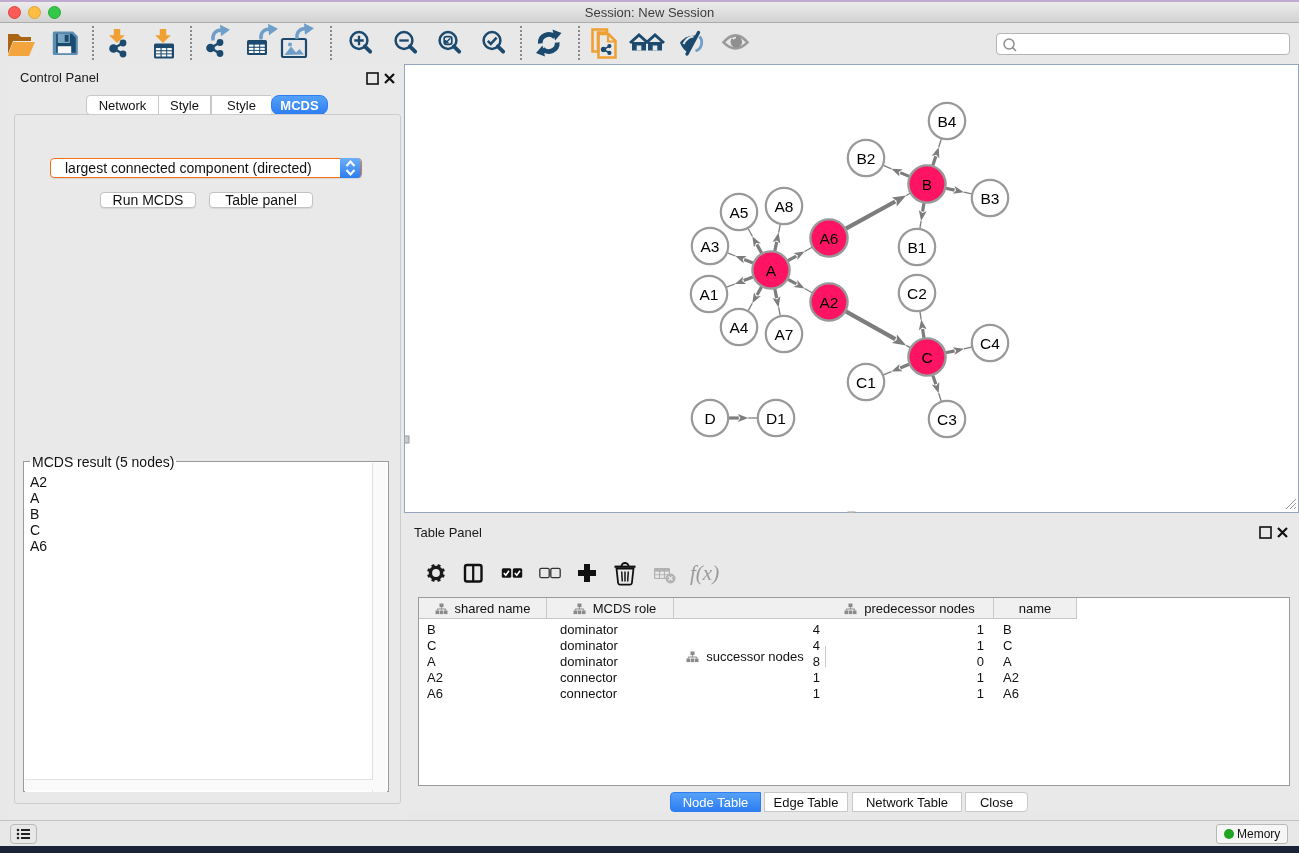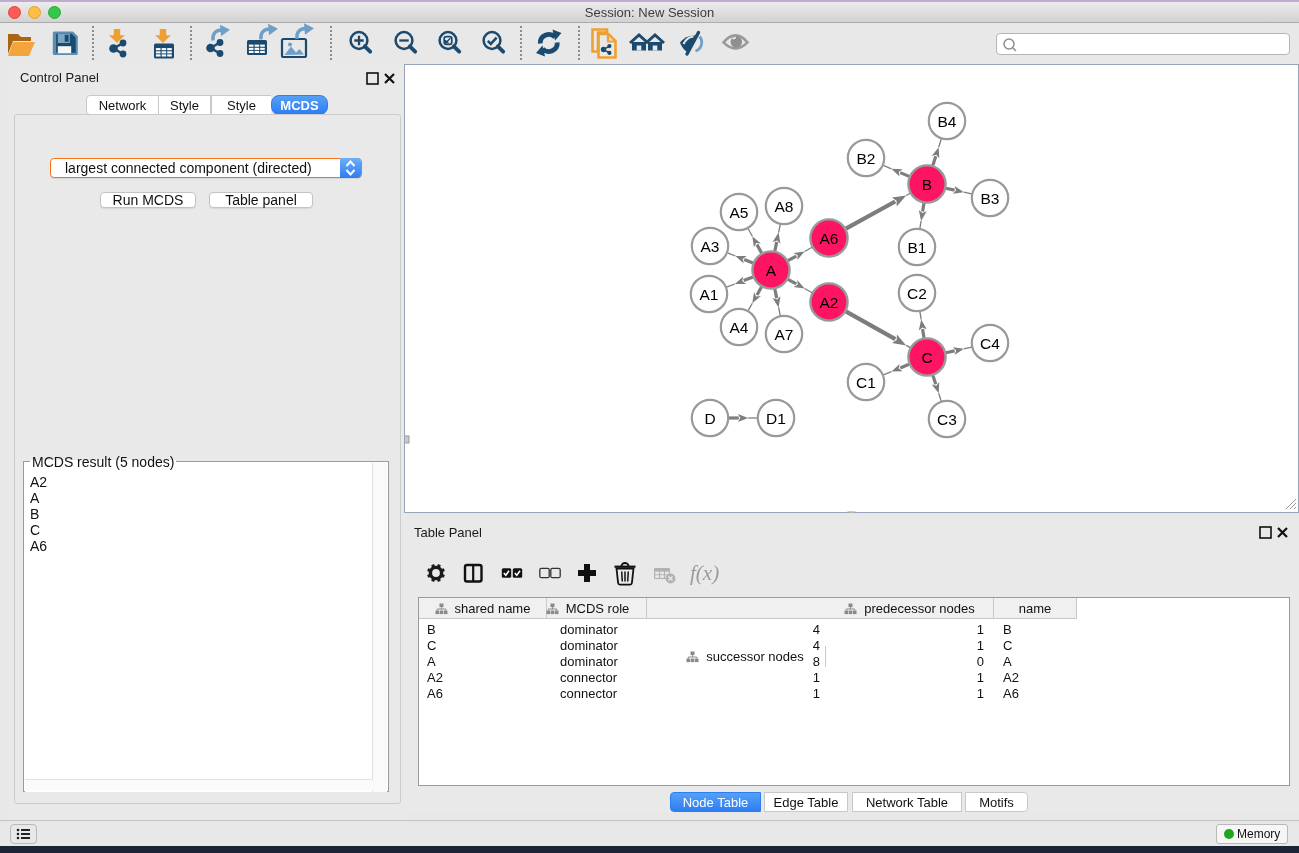--- a/index.html
+++ b/index.html
@@ -374,21 +374,21 @@
       <div class="thcell" style="left:0; width:128px;">
           <svg class="hier" width="13" height="12" viewBox="0 0 13 12">
             <rect x="4.5" y="0.5" width="4" height="3.6" fill="#8a8a8a"></rect>
             <rect x="0.5" y="7.5" width="3.6" height="3.6" fill="#8a8a8a"></rect>
             <rect x="4.7" y="7.5" width="3.6" height="3.6" fill="#8a8a8a"></rect>
             <rect x="8.9" y="7.5" width="3.6" height="3.6" fill="#8a8a8a"></rect>
             <path d="M6.5 4.2 V6 M2.3 7.4 V6 H10.7 V7.4" stroke="#8a8a8a" stroke-width="1" fill="none"></path>
           </svg>
           <span>shared name</span>
         </div>
-      <div class="thcell" style="left:110px; width:118px;text-align:center;">
+      <div class="thcell" style="left:137px; width:118px;text-align:center;">
           <svg class="hier" width="13" height="12" viewBox="0 0 13 12">
             <rect x="4.5" y="0.5" width="4" height="3.6" fill="#8a8a8a"></rect>
             <rect x="0.5" y="7.5" width="3.6" height="3.6" fill="#8a8a8a"></rect>
             <rect x="4.7" y="7.5" width="3.6" height="3.6" fill="#8a8a8a"></rect>
             <rect x="8.9" y="7.5" width="3.6" height="3.6" fill="#8a8a8a"></rect>
             <path d="M6.5 4.2 V6 M2.3 7.4 V6 H10.7 V7.4" stroke="#8a8a8a" stroke-width="1" fill="none"></path>
           </svg>
           <span>MCDS role</span>
         </div>
       <div class="thcell" style="left:246px; width:161px;margin-top:48px;">
@@ -447,21 +447,21 @@
       <span style="left:8px;">A6</span>
       <span style="left:141px;">connector</span>
       <span style="left:246px; width:155px; text-align:right;">1</span>
       <span style="left:407px; width:158px; text-align:right;">1</span>
       <span style="left:584px;">A6</span>
     </div>
   </div>
   <div class="ttab" style="left:266px; width:91px; background:linear-gradient(#55a1f7,#2e7df2); color:#fff; border-color:#2e7df2; border-radius:4px 0 0 4px;">Node Table</div>
   <div class="ttab" style="left:360px; width:84px;">Edge Table</div>
   <div class="ttab" style="left:448px; width:110px;">Network Table</div>
-  <div class="ttab" style="left:561px; width:63px; border-radius:0 4px 4px 0;">Motifs</div>
+  <div class="ttab" style="left:561px; width:63px; border-radius:0 4px 4px 0;">Close</div>
 </div>
 <div class="abs" id="statusbar">
   <div id="listbtn">
     <svg width="25" height="18" viewBox="0 0 25 18" style="margin:0">
       <circle cx="7" cy="5" r="1.3" fill="#222"></circle>
         <rect x="10" y="4" width="9" height="2" fill="#222"></rect>
       <circle cx="7" cy="9" r="1.3" fill="#222"></circle>
         <rect x="10" y="8" width="9" height="2" fill="#222"></rect>
       <circle cx="7" cy="13" r="1.3" fill="#222"></circle>
         <rect x="10" y="12" width="9" height="2" fill="#222"></rect>

